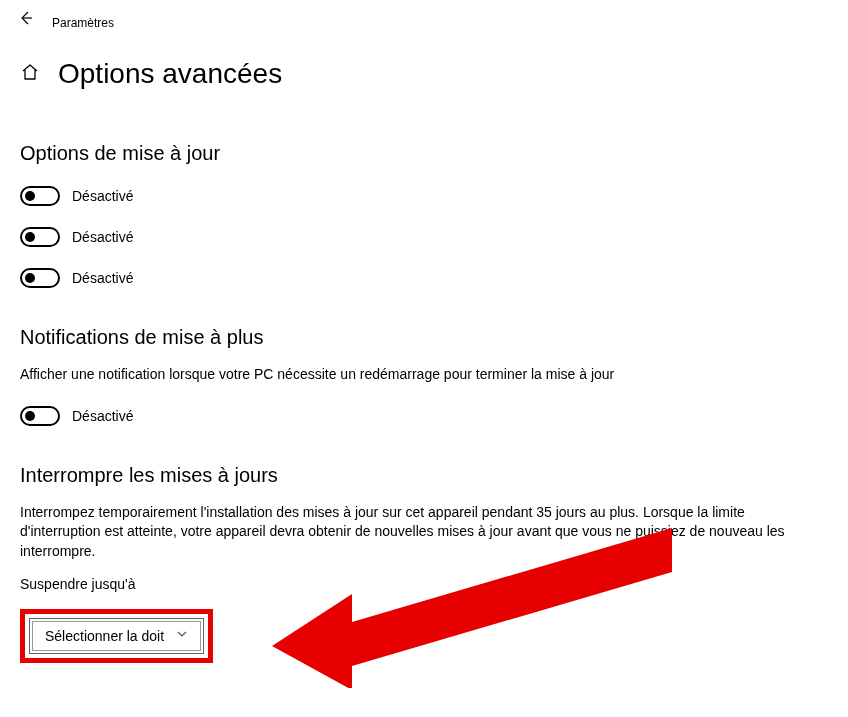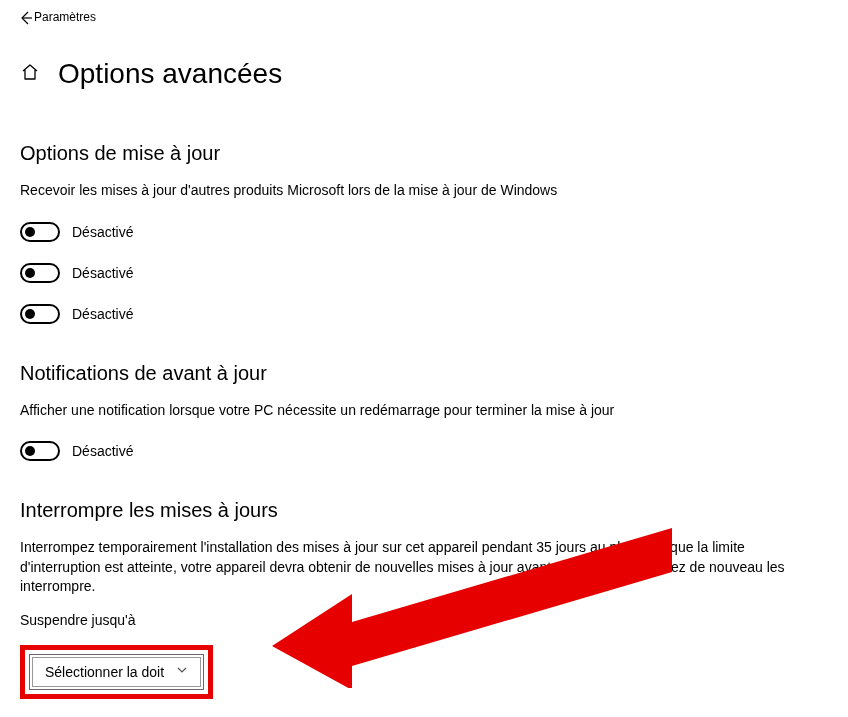--- a/index.html
+++ b/index.html
@@ -12,22 +12,23 @@
       background: #ffffff;
       color: #000000;
       font-size: 14px;
       width: 848px;
       height: 717px;
       position: relative;
       overflow: hidden;
     }
     .header-bar {
       display: flex;
-      align-items: flex-start;
+      align-items: flex-end;
       padding: 10px 18px;
+      gap: 18px;
     }
     .back-arrow {
       font-size: 16px;
       cursor: pointer;
       color: #000;
     }
     .header-title {
       font-size: 12px;
       color: #000;
     }
@@ -143,21 +144,20 @@
           <path d="M3 9 L10 3 L17 9 M5 8 L5 17 L15 17 L15 8" stroke="#000" stroke-width="1.3" fill="none" stroke-linejoin="round"></path>
         </svg>
     </span>
     <h1 class="page-title">Options avancées</h1>
   </div>
 
   
   <h2 class="section-heading">Options de mise à jour</h2>
 
   <div class="option-block">
-    <div class="option-text">Recevoir les mises à jour d'autres produits Microsoft lors de la mise à jour de Windows</div>
     <div class="toggle-row">
       <div class="toggle-switch">
         <div class="toggle-knob"></div>
       </div>
       <span class="toggle-label">Désactivé</span>
     </div>
   </div>
 
   <div class="option-block">
     <div class="toggle-row">
@@ -171,21 +171,21 @@
   <div class="option-block">
     <div class="toggle-row">
       <div class="toggle-switch">
         <div class="toggle-knob"></div>
       </div>
       <span class="toggle-label">Désactivé</span>
     </div>
   </div>
 
   
-  <h2 class="section-heading section-gap">Notifications de avant à jour</h2>
+  <h2 class="section-heading section-gap">Notifications de mise à plus</h2>
 
   <div class="option-block">
     <div class="option-text">Afficher une notification lorsque votre PC nécessite un redémarrage pour terminer la mise à jour</div>
     <div class="toggle-row">
       <div class="toggle-switch">
         <div class="toggle-knob"></div>
       </div>
       <span class="toggle-label">Désactivé</span>
     </div>
   </div>

